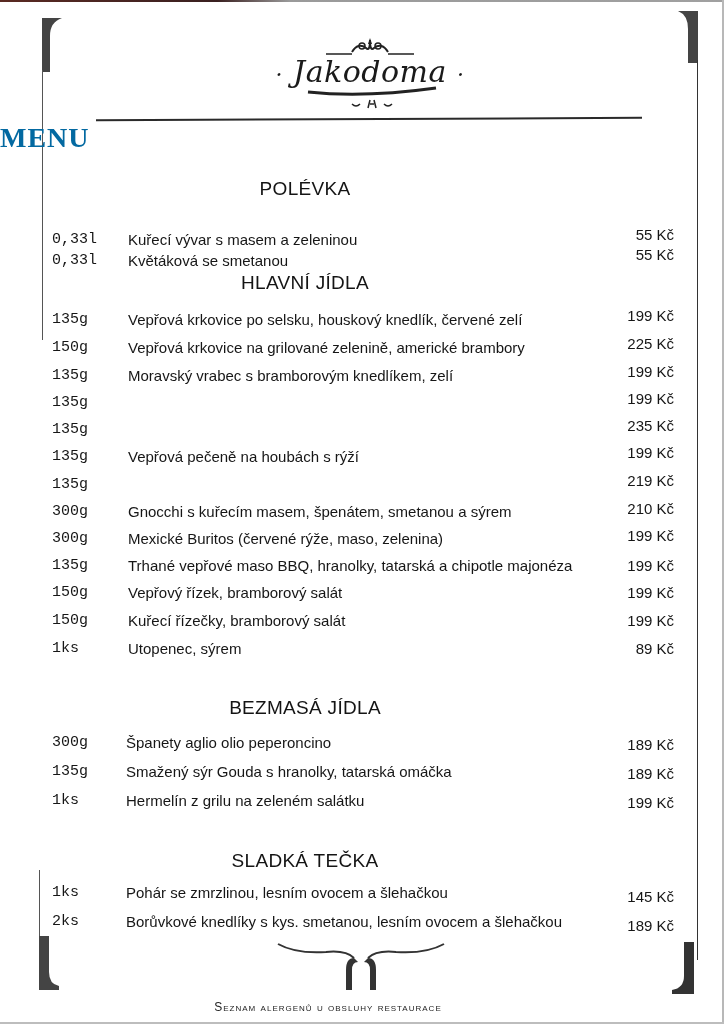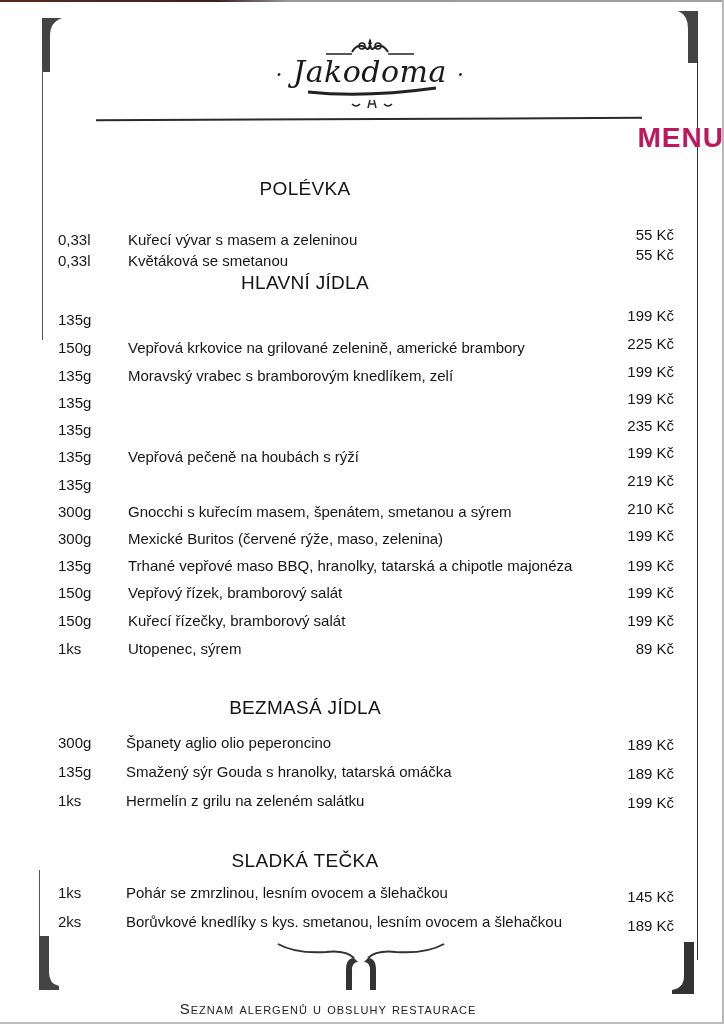--- a/index.html
+++ b/index.html
@@ -23,35 +23,35 @@
   
   .logo { position: absolute; left: 260px; top: 36px; width: 220px; height: 80px; text-align: center; }
   .logo-text {
     position: absolute; left: 0; right: 0; top: 18px;
     font-family: "DejaVu Serif", "Liberation Serif", serif; font-style: italic;
     font-size: 30px; color: #1a1a1a; letter-spacing: 0.5px;
   }
   .logo-rule { position: absolute; left: 96px; top: 118px; width: 546px; height: 2px; background: #2a2a2a; transform: rotate(-0.25deg); }
 
   .menu-title {
-    position: absolute; left: 0; width: 724px; top: 122px; text-align: right;
-    font-family: Liberation Sans, sans-serif; font-weight: bold; font-size: 28px; color: #be185d; letter-spacing: 1px;
+    position: absolute; left: 0; width: 724px; top: 122px; text-align: left;
+    font-family: Liberation Serif, serif; font-weight: bold; font-size: 28px; color: #0369a1; letter-spacing: 1px;
   }
   .section-title {
     position: absolute; left: 0; width: 610px; text-align: center;
     font-size: 19px; color: #141414; letter-spacing: 0.3px;
   }
   .row { position: absolute; left: 0; width: 724px; height: 22px; font-size: 15px; color: #161616; }
-  .row .qty { position: absolute; left: 58px; }
+  .row .qty { position: absolute; left: 52px; font-family: Liberation Mono, monospace; }
   .row .name { position: absolute; left: 128px; white-space: nowrap; }
   .row .price { position: absolute; right: 50px; text-align: right; white-space: nowrap; }
 
   .footer-text {
     position: absolute; left: 0; width: 656px; top: 1000px; text-align: center;
-    font-size: 15px; letter-spacing: 1px; color: #222; font-variant: small-caps;
+    font-size: 12px; letter-spacing: 1px; color: #222; font-variant: small-caps;
   }
 </style>
 </head>
 <body>
 
 <div class="topband"></div>
 <div class="edge-right"></div>
 <div class="edge-bottom"></div>
 
 <svg class="bracket" style="left:40px;top:16px" width="24" height="62" viewBox="0 0 24 62">
@@ -104,20 +104,21 @@
 </div>
 <div class="row" style="top:252px">
   <span class="qty">0,33l</span>
   <span class="name">Květáková se smetanou</span>
   <span class="price" style="top:-6px">55 Kč</span>
 </div>
 
 <div class="section-title" style="top:272px">HLAVNÍ JÍDLA</div>
 <div class="row" style="top:311px">
   <span class="qty">135g</span>
+  <span class="name">Vepřová krkovice po selsku, houskový knedlík, červené zelí</span>
   <span class="price" style="top:-4px">199 Kč</span>
 </div>
 <div class="row" style="top:339px">
   <span class="qty">150g</span>
   <span class="name">Vepřová krkovice na grilované zelenině, americké brambory</span>
   <span class="price" style="top:-4px">225 Kč</span>
 </div>
 <div class="row" style="top:367px">
   <span class="qty">135g</span>
   <span class="name">Moravský vrabec s bramborovým knedlíkem, zelí</span>

